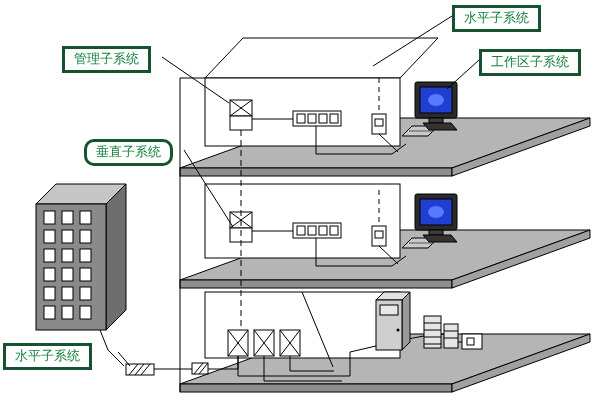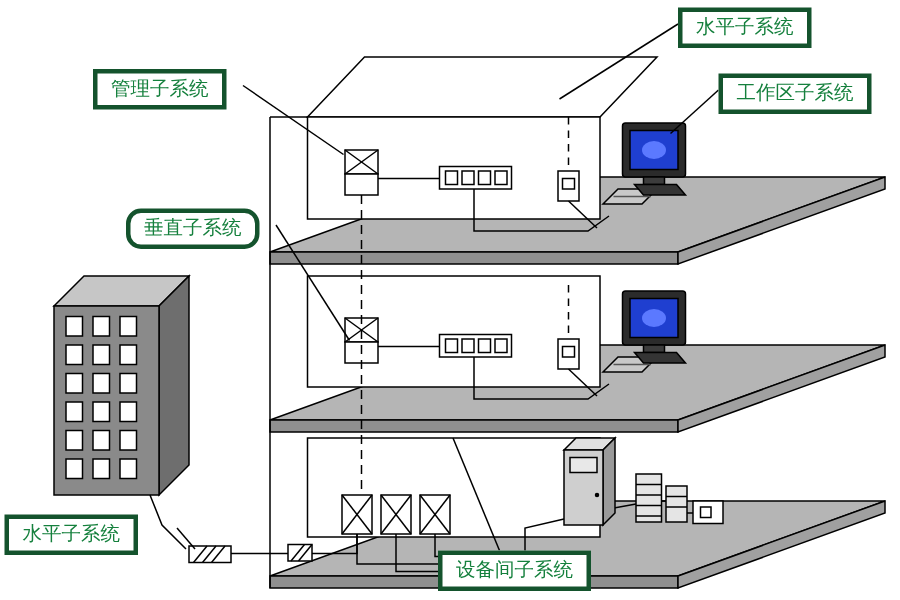--- a/index.html
+++ b/index.html
@@ -196,15 +196,14 @@
     <line x1="184" y1="150" x2="233" y2="227"></line>
     <line x1="118" y1="352" x2="130" y2="366"></line>
     <line x1="333" y1="367" x2="302" y2="292"></line>
   </svg>
 
   <div class="label" style="left:452px; top:5px;">水平子系统</div>
   <div class="label" style="left:62px;  top:46px;">管理子系统</div>
   <div class="label" style="left:479px; top:49px;text-align:center;">工作区子系统</div>
   <div class="label" style="left:84px;  top:139px;border-radius:10px;">垂直子系统</div>
   <div class="label" style="left:3px;   top:343px;">水平子系统</div>
-  <div class="label" style="left:292px; top:367px;">设备间子系统</div>
 
 </div>
 
 </body></html>

